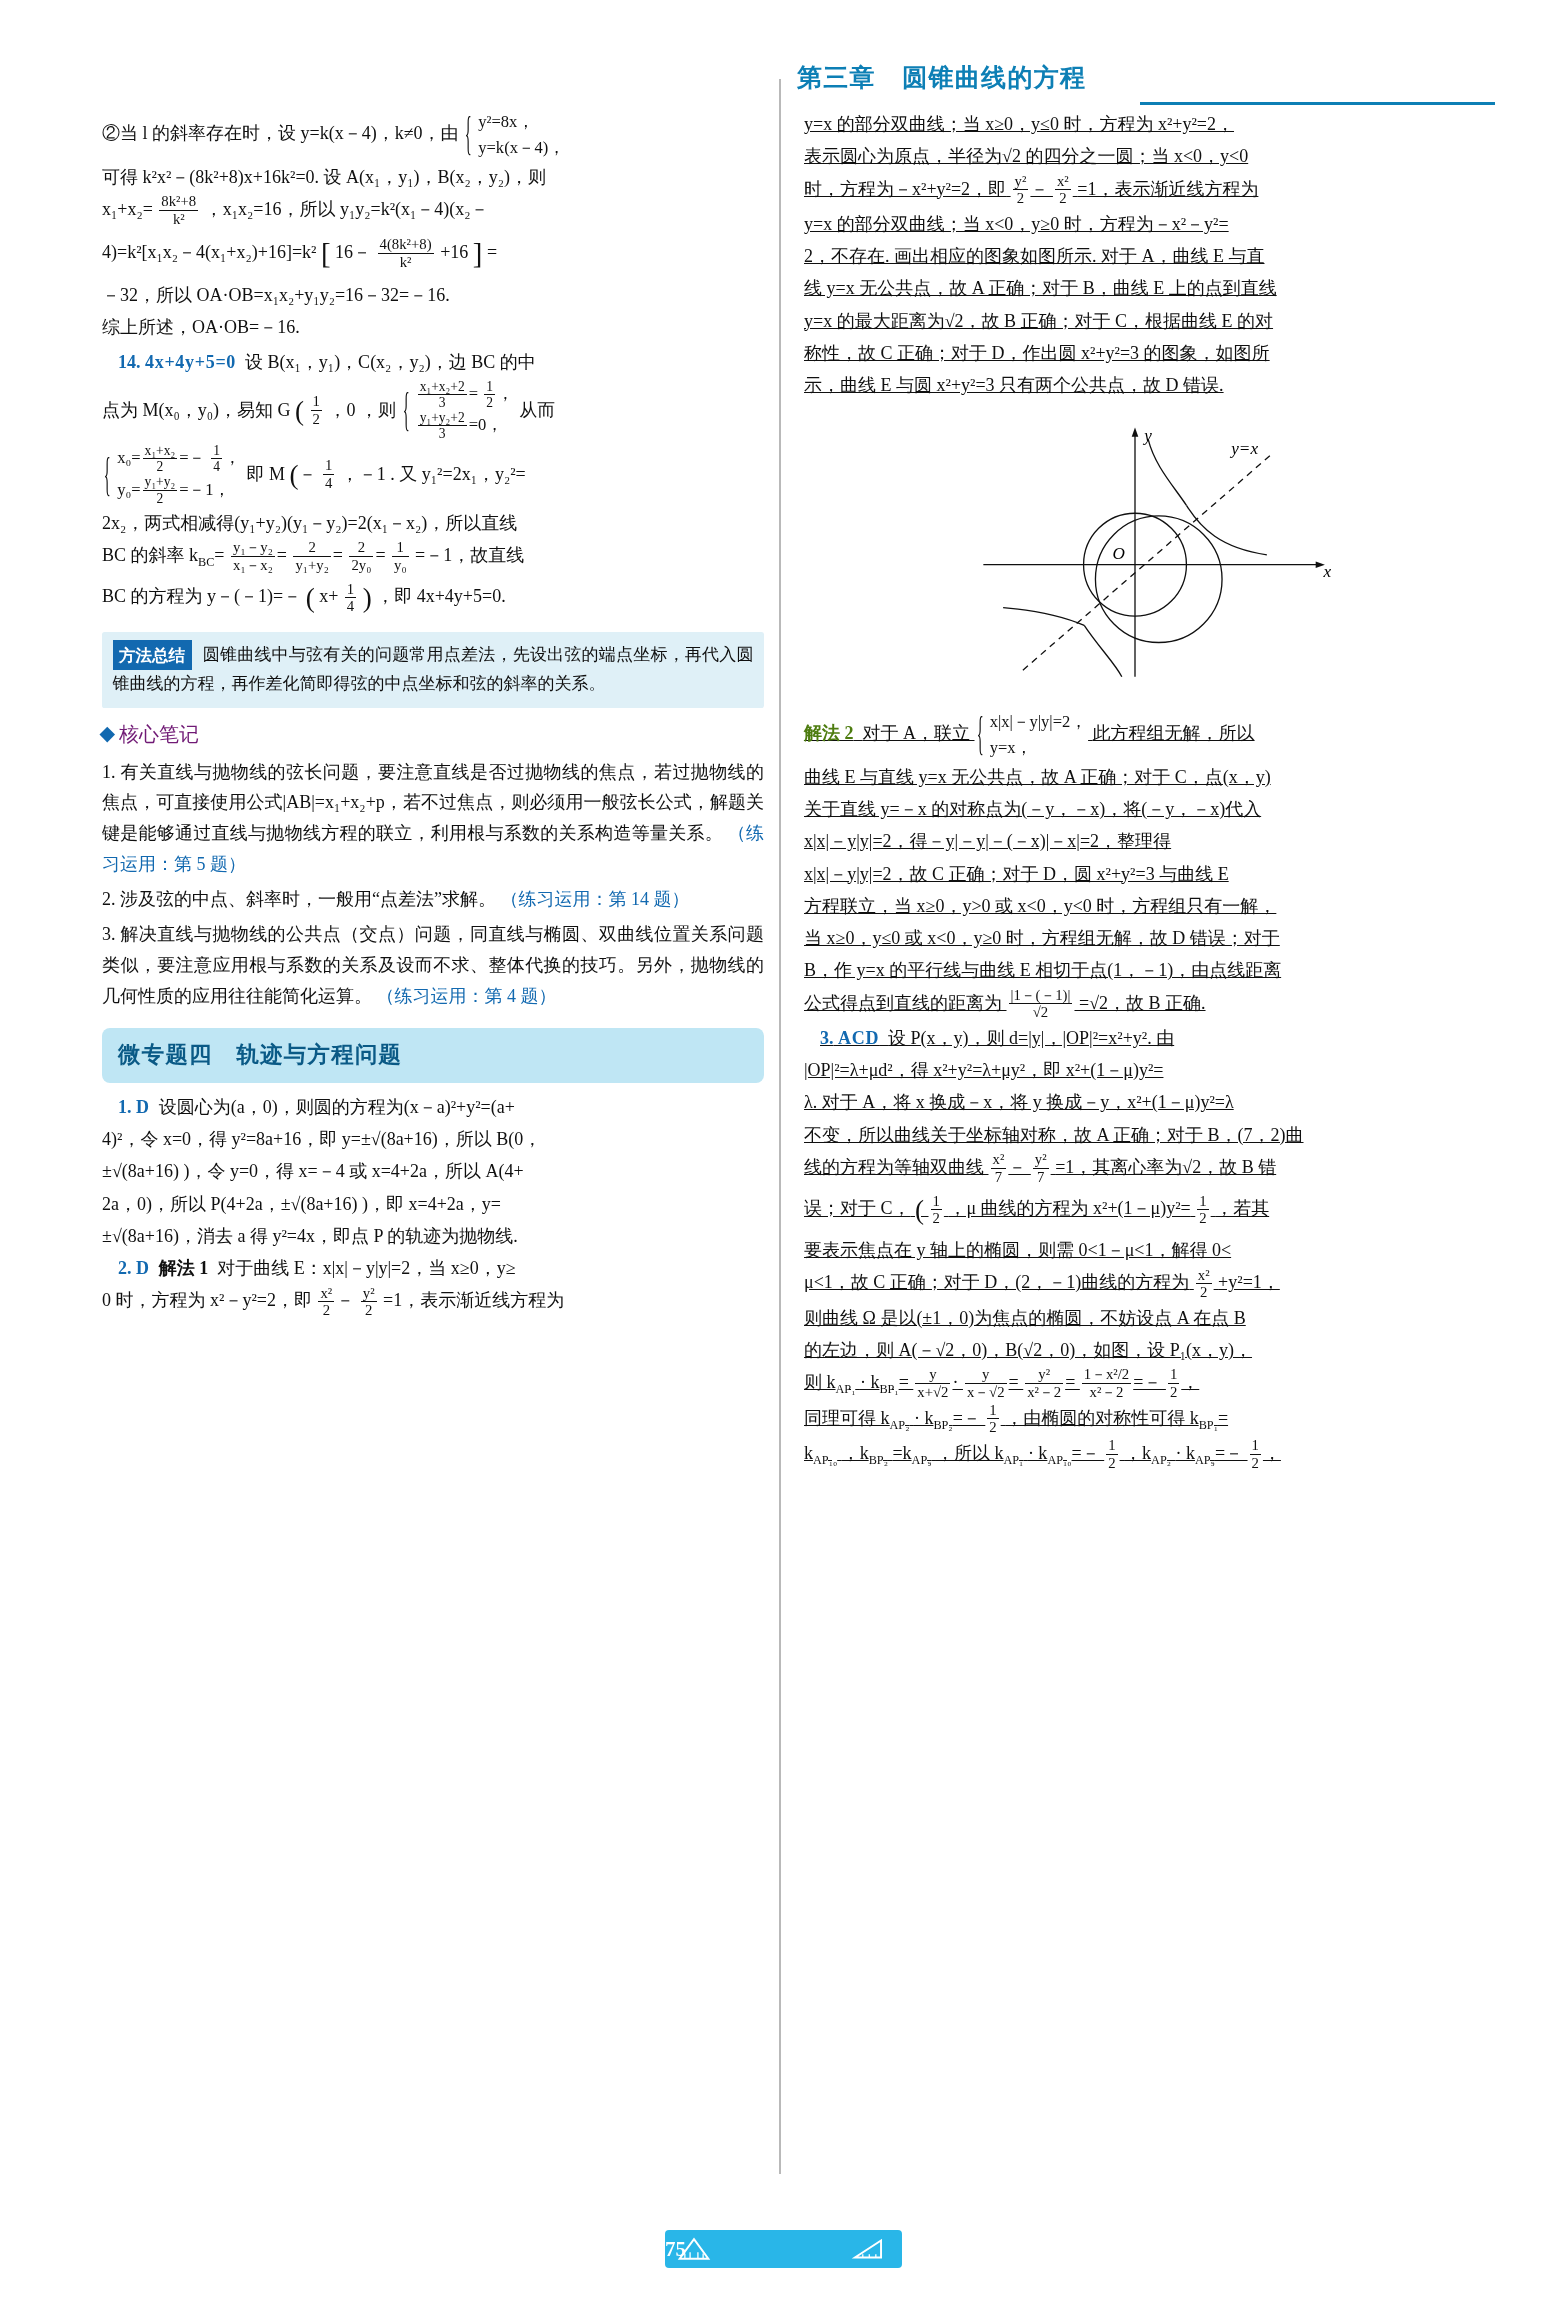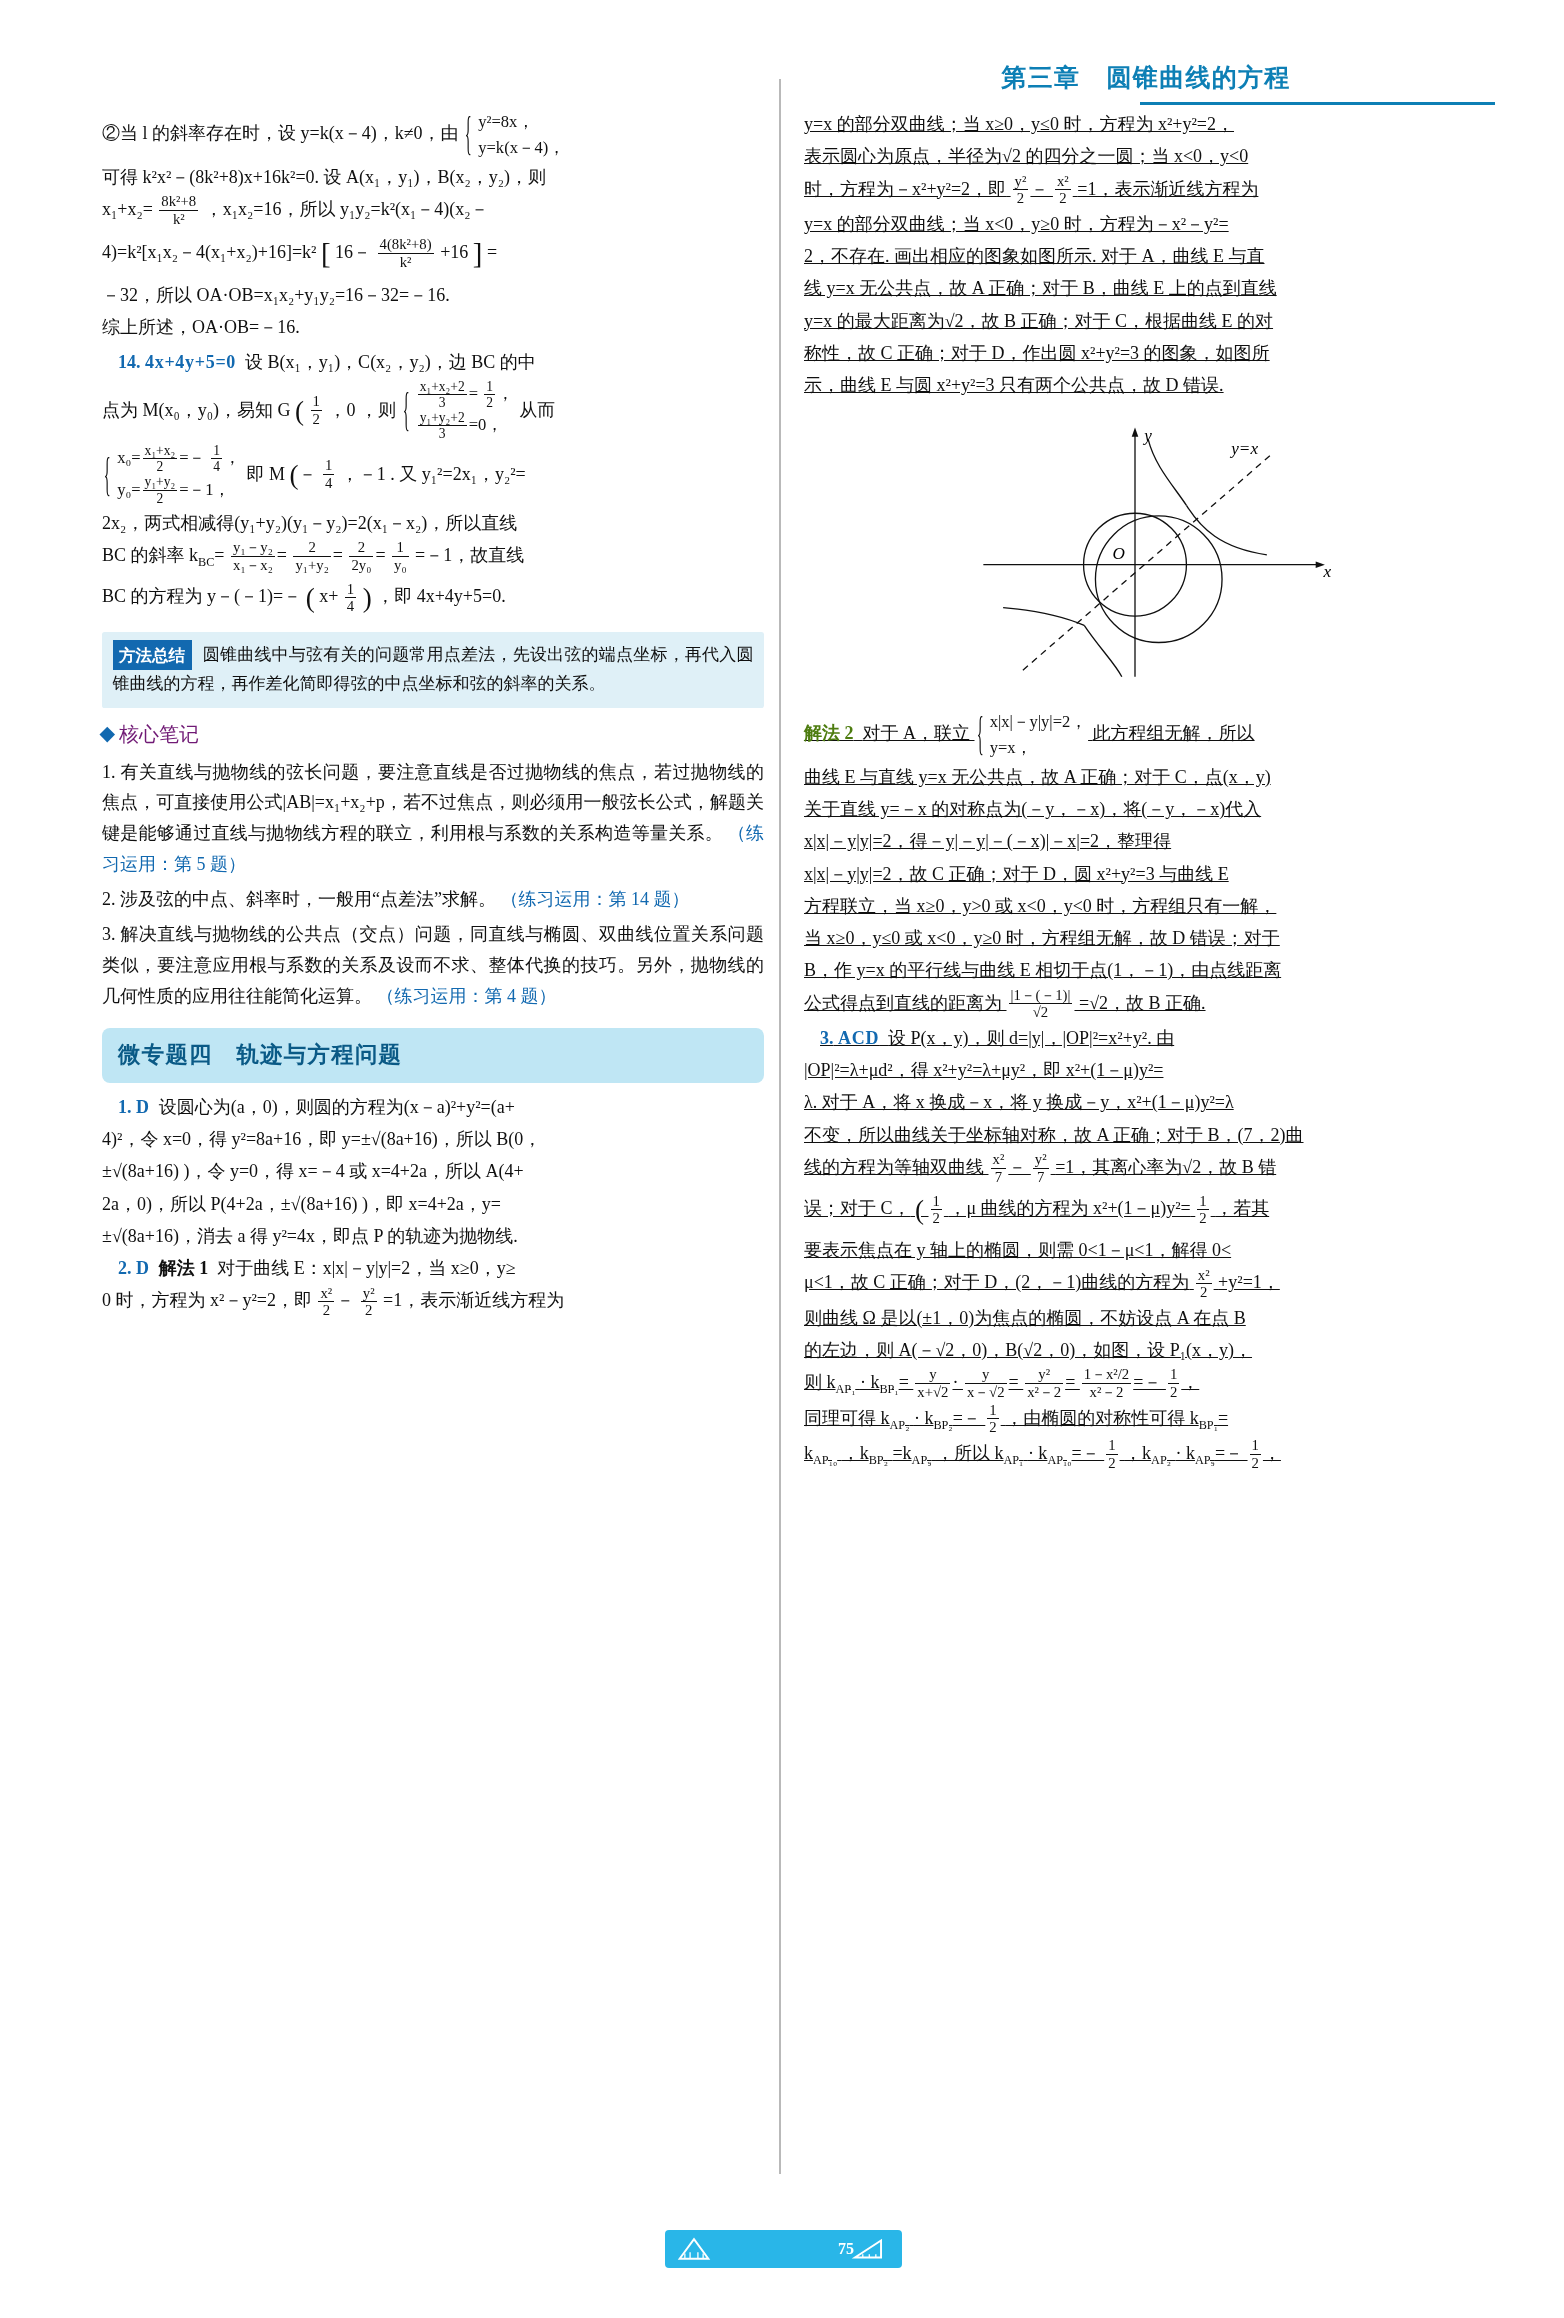--- a/index.html
+++ b/index.html
@@ -12,21 +12,21 @@
     overflow:hidden;
   }
   .page{
     position:absolute;inset:0;
     padding:0;
   }
   
   .header{
     position:absolute;
     top:61px;left:797px;width:698px;height:46px;
-    text-align:center;
+    text-align:left;
   }
   .header .htitle{
     font-size:25px;font-weight:bold;color:#0d7fb5;
     letter-spacing:1.3px;
     font-family:"Liberation Serif", serif;
   }
   .header .hline{
     position:absolute;left:343px;right:0;top:41px;height:2.6px;background:#0d7fb5;
   }
   
@@ -104,21 +104,21 @@
   
   .footer{
     position:absolute;left:0;right:0;bottom:36px;height:53px;
   }
   .footbar{
     position:absolute;left:665px;width:237px;height:38px;background:#29b6e8;
     border-radius:4px;
   }
   .pagenum{
     position:absolute;left:665px;width:189px;height:38px;line-height:38px;
-    text-align:right;color:#fff;font-size:16px;font-weight:bold;
+    text-align:left;color:#fff;font-size:21px;font-weight:bold;
   }
   .footicon{
     position:absolute;top:4px;width:34px;height:30px;
   }
   .footicon.left{left:677px;}
   .footicon.right{left:851px;}
 </style>
 </head>
 <body>
 

